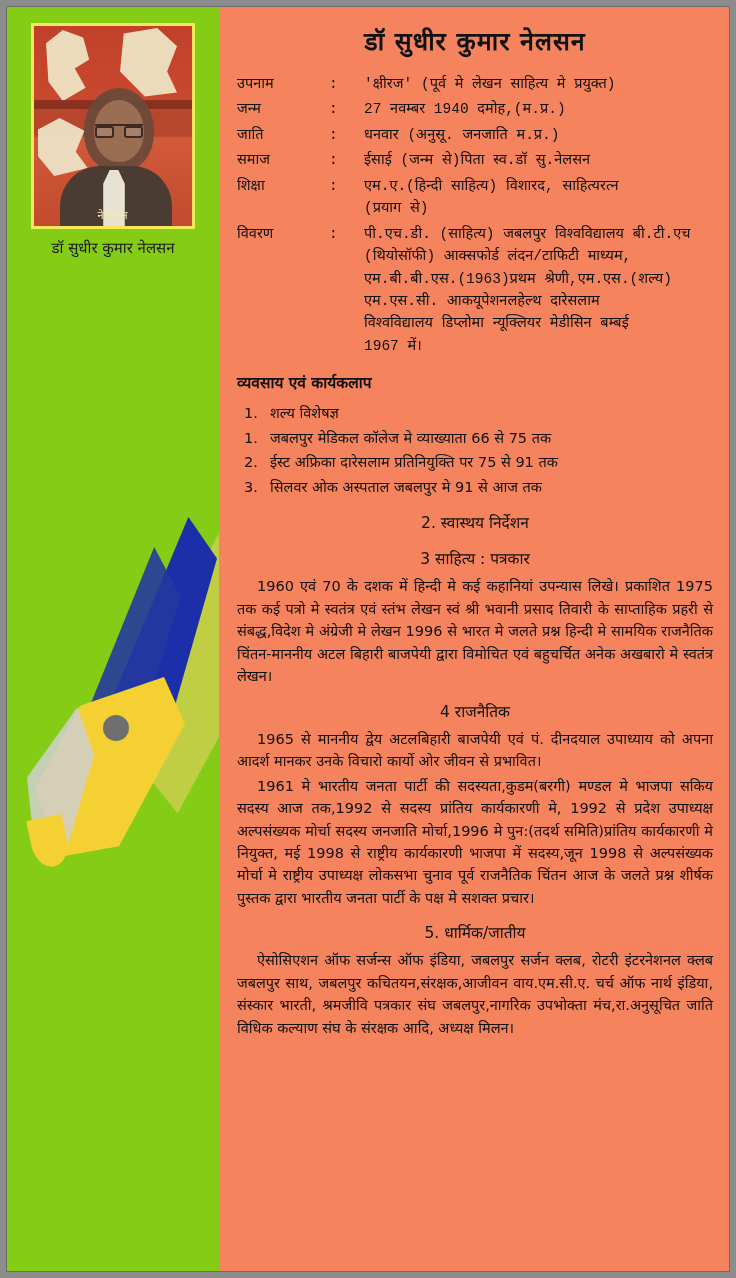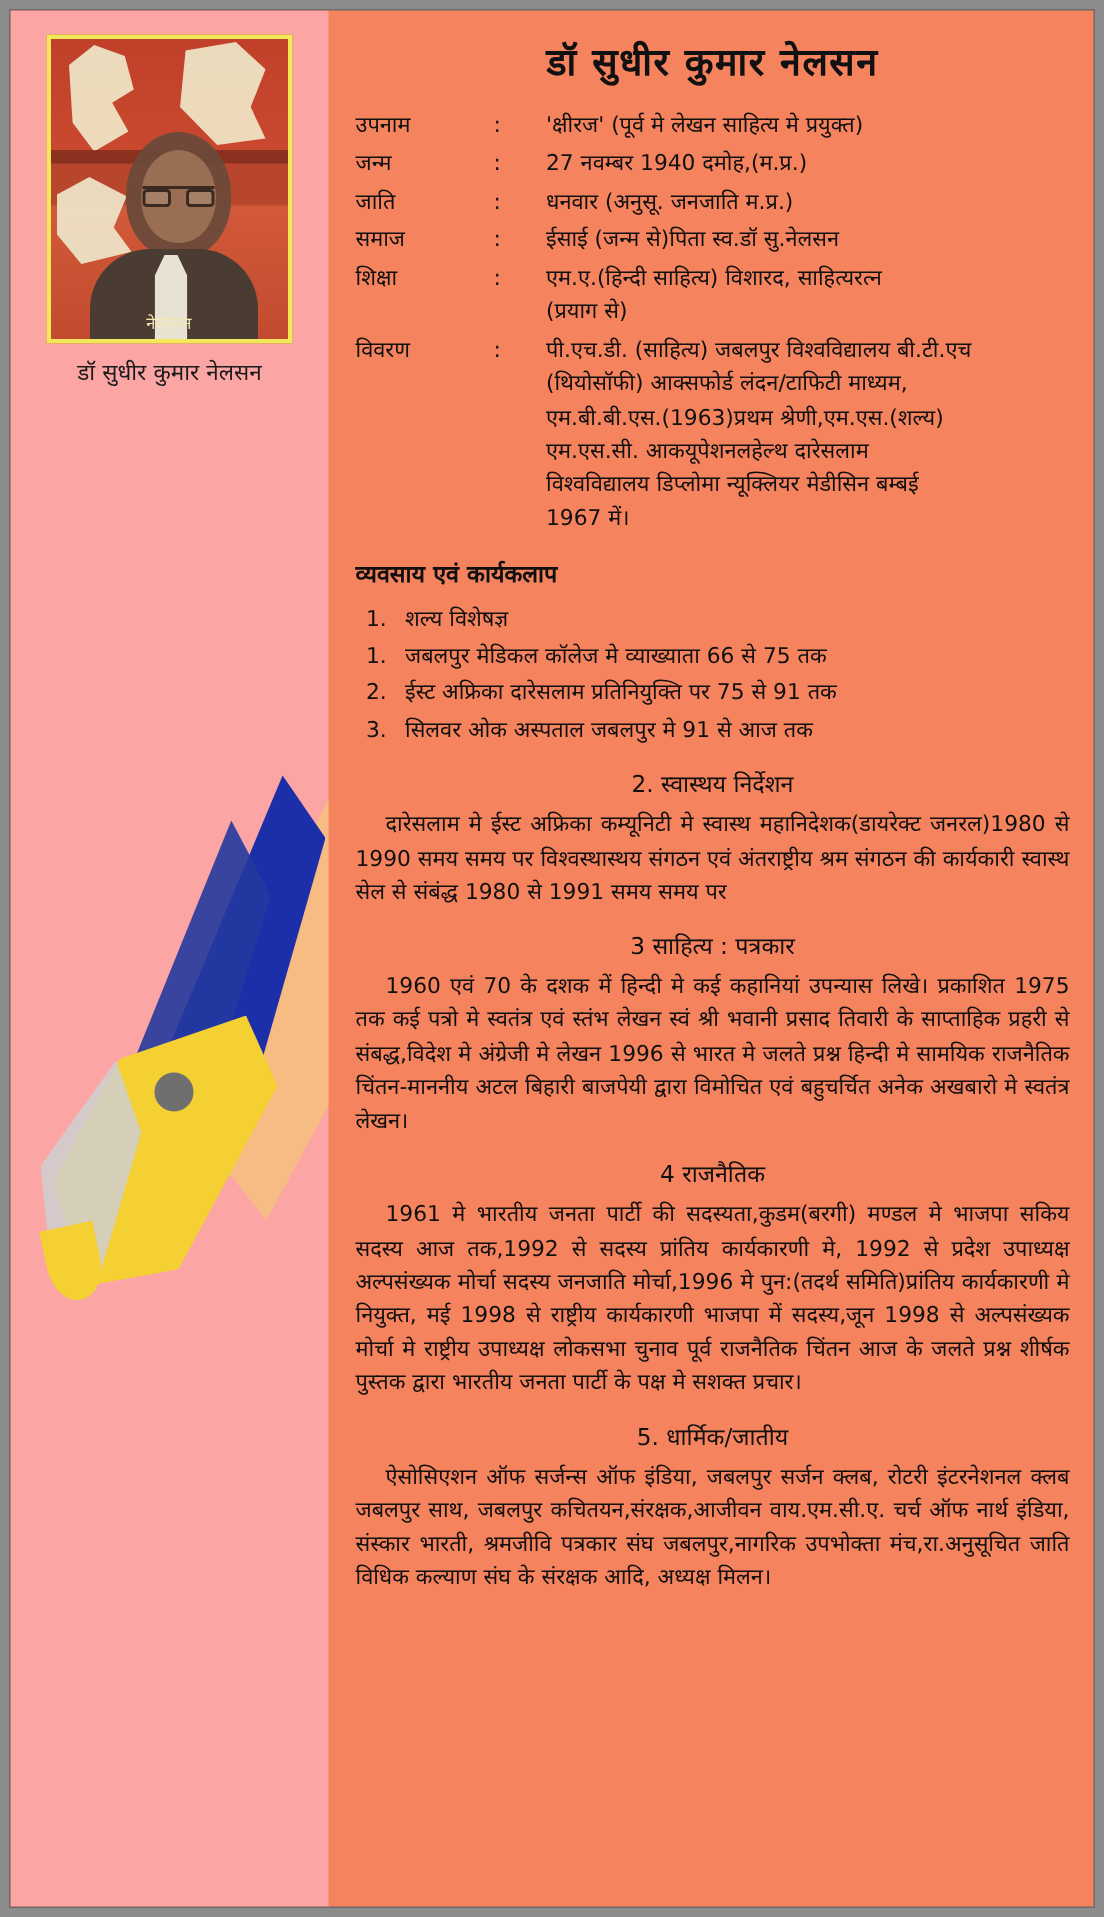--- a/index.html
+++ b/index.html
@@ -30,21 +30,21 @@
     box-sizing: border-box;
     overflow: hidden;
   }
   
   .left-col {
     position: absolute;
     left: 0;
     top: 0;
     width: 212px;
     height: 100%;
-    background: #fca5a5;
+    background: #84cc16;
     overflow: hidden;
   }
   .photo-box {
     position: absolute;
     left: 24px;
     top: 16px;
     width: 164px;
     height: 206px;
     border: 3px solid #f2e85a;
     box-sizing: border-box;
@@ -274,20 +274,21 @@
     color: #111;
   }
   table.info {
     border-collapse: collapse;
     width: 100%;
     font-size: 14.5px;
   }
   table.info td {
     vertical-align: top;
     padding: 1px 0 2px 0;
+    font-family: Liberation Mono, monospace;
   }
   td.label { width: 92px; white-space: nowrap; }
   td.colon { width: 16px; text-align: left; }
   td.value { padding-left: 2px; }
   .value-line { display: block; margin-left: 19px; }
   .section-center {
     text-align: left;
     font-weight: bold;
     margin: 12px 0 6px 0;
     font-size: 15.5px;
@@ -409,26 +410,26 @@
             <td>ईस्ट अफ्रिका दारेसलाम प्रतिनियुक्ति पर 75 से 91 तक</td>
           </tr>
           <tr>
             <td style="width:24px;vertical-align:top;">3.</td>
             <td>सिलवर ओक अस्पताल जबलपुर मे 91 से आज तक</td>
           </tr>
         </tbody>
       </table>
 
       <div class="section-head">2.  स्वास्थय निर्देशन</div>
-      <p class="para">दारेसलाम मे ईस्ट अफ्रिका कम्यूनिटी मे स्वास्थ महानिदेशक(डायरेक्ट जनरल)1980 से 1990 समय समय पर विश्वस्थास्थय संगठन एवं अंतराष्ट्रीय श्रम संगठन की कार्यकारी स्वास्थ सेल से संबंद्ध 1980   से 1991 समय समय पर</p>
 
       <div class="section-head">3 साहित्य : पत्रकार</div>
       <p class="para">1960 एवं 70 के दशक में हिन्दी मे कई कहानियां उपन्यास लिखे। प्रकाशित 1975 तक कई पत्रो मे स्वतंत्र एवं स्तंभ लेखन स्वं श्री भवानी प्रसाद तिवारी के साप्ताहिक प्रहरी से संबद्ध,विदेश मे अंग्रेजी मे लेखन 1996 से भारत मे जलते प्रश्न हिन्दी मे सामयिक राजनैतिक चिंतन-माननीय अटल बिहारी बाजपेयी द्वारा विमोचित एवं बहुचर्चित अनेक अखबारो मे स्वतंत्र लेखन।</p>
 
       <div class="section-head">4 राजनैतिक</div>
+      <p class="para">1965 से माननीय द्वेय अटलबिहारी बाजपेयी एवं पं. दीनदयाल उपाध्याय को अपना   आदर्श मानकर उनके विचारो कार्यो ओर जीवन से प्रभावित।</p>
       <p class="para">1961 मे भारतीय जनता पार्टी की सदस्यता,कुडम(बरगी) मण्डल मे भाजपा सकिय सदस्य आज तक,1992 से सदस्य   प्रांतिय कार्यकारणी मे, 1992 से प्रदेश उपाध्यक्ष अल्पसंख्यक मोर्चा सदस्य जनजाति मोर्चा,1996 मे पुन:(तदर्थ समिति)प्रांतिय कार्यकारणी मे नियुक्त, मई 1998 से राष्ट्रीय कार्यकारणी भाजपा में सदस्य,जून 1998 से अल्पसंख्यक मोर्चा मे राष्ट्रीय उपाध्यक्ष लोकसभा चुनाव पूर्व राजनैतिक चिंतन आज के जलते प्रश्न शीर्षक पुस्तक द्वारा भारतीय जनता पार्टी के पक्ष मे सशक्त प्रचार।</p>
 
       <div class="section-head">5.   धार्मिक/जातीय</div>
 
       <p class="para">ऐसोसिएशन ऑफ सर्जन्स ऑफ इंडिया, जबलपुर सर्जन क्लब, रोटरी इंटरनेशनल क्लब जबलपुर साथ, जबलपुर कचितयन,संरक्षक,आजीवन वाय.एम.सी.ए. चर्च ऑफ नार्थ इंडिया, संस्कार भारती, श्रमजीवि पत्रकार संघ जबलपुर,नागरिक उपभोक्ता मंच,रा.अनुसूचित जाति विधिक कल्याण संघ के संरक्षक आदि, अध्यक्ष मिलन।</p>
     </div>
 
   </div>
 </div>
 

